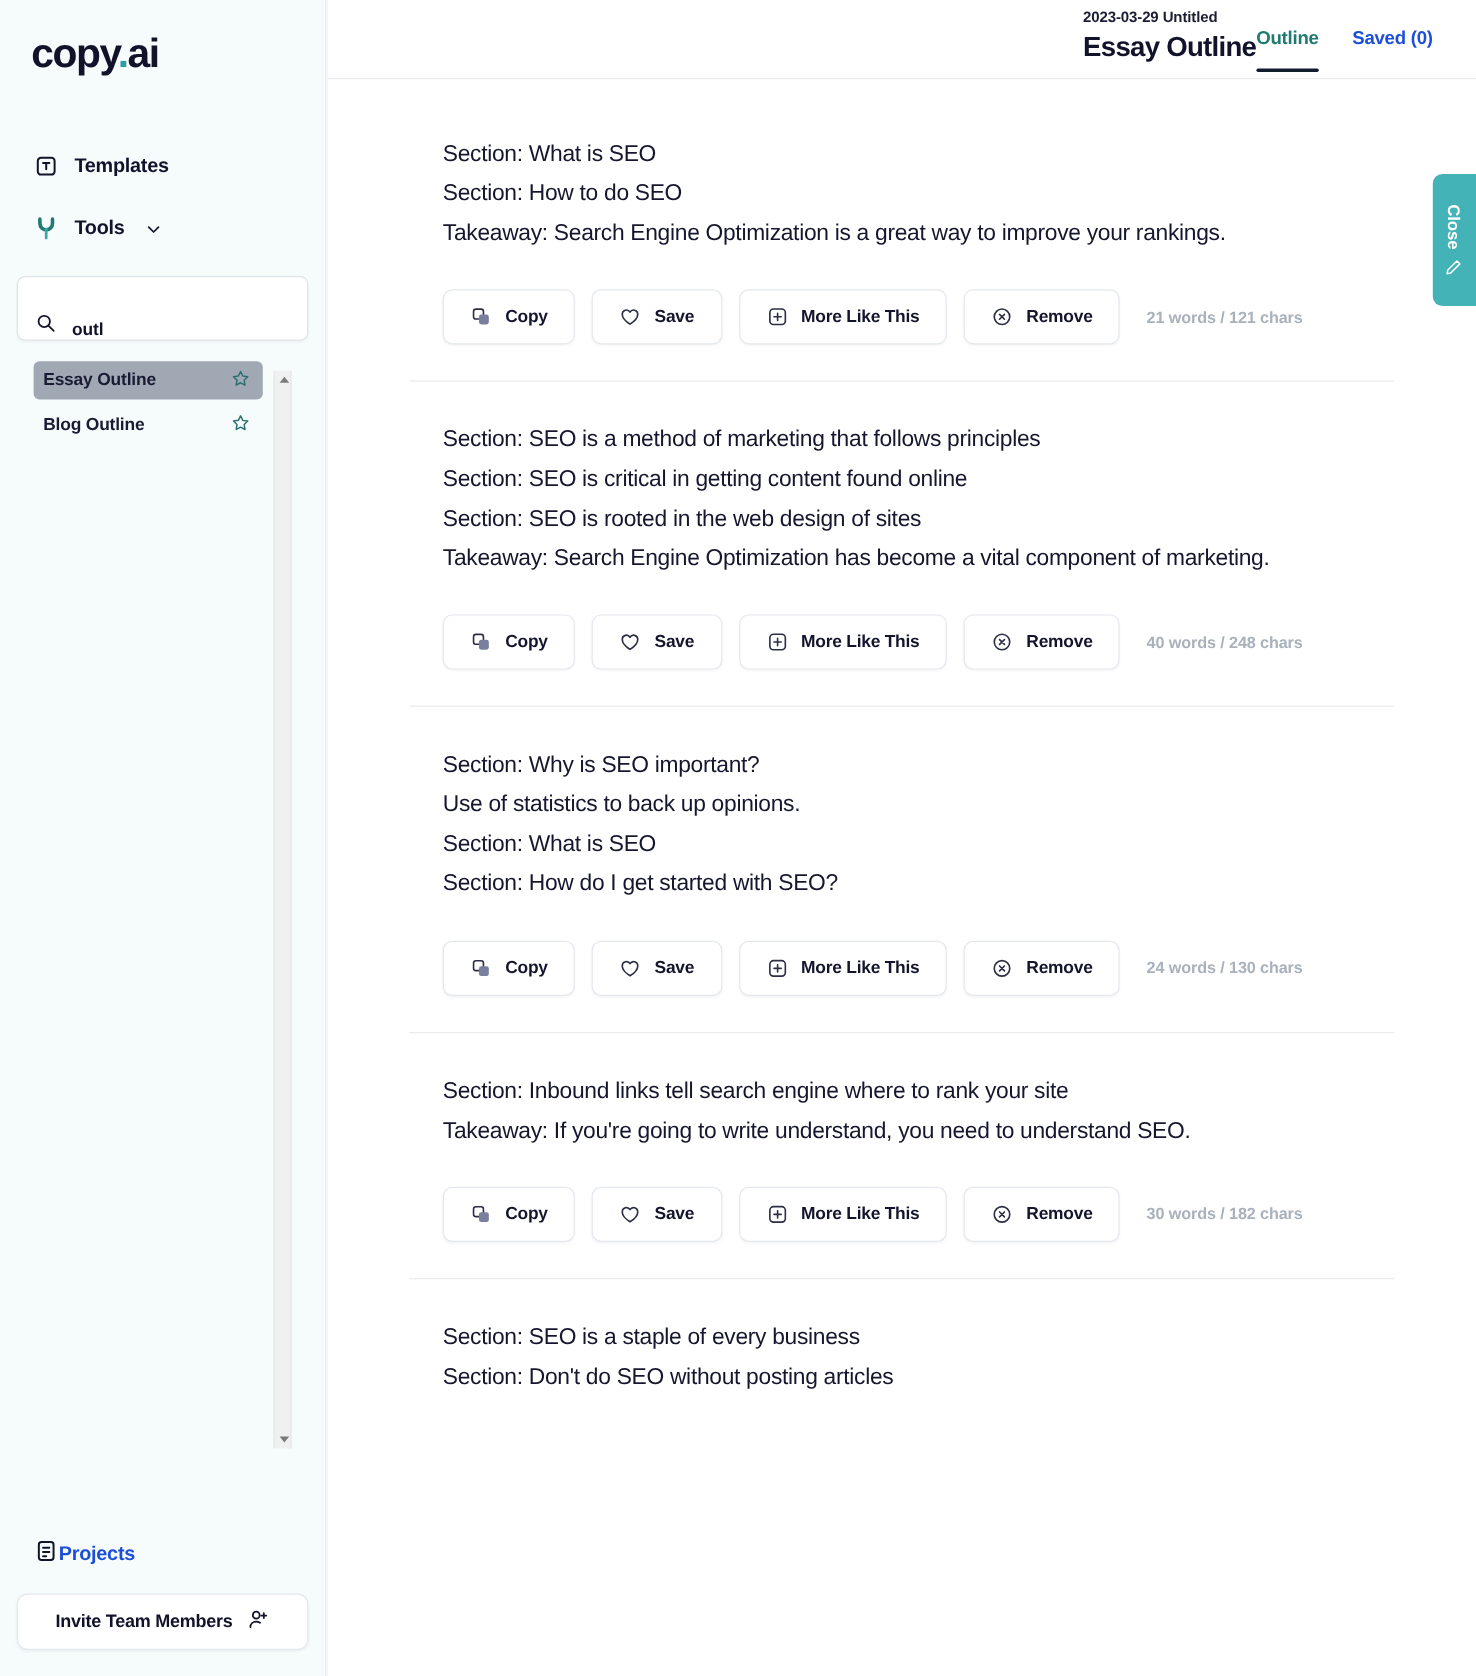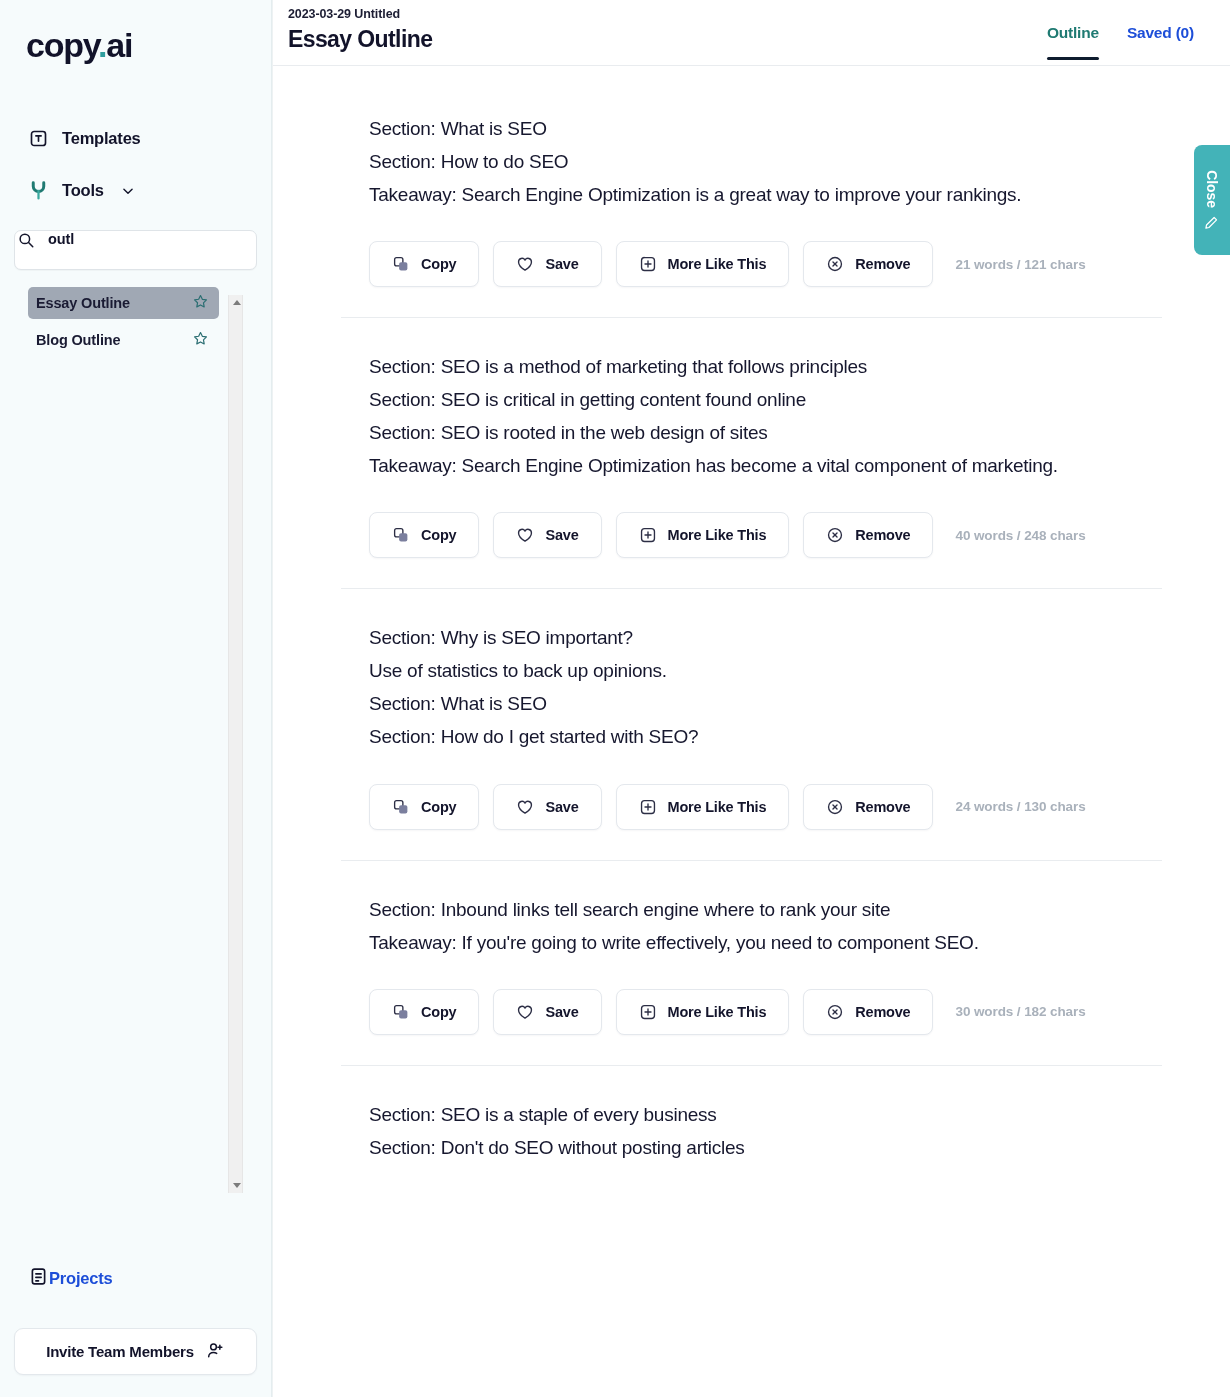--- a/index.html
+++ b/index.html
@@ -59,24 +59,24 @@
     letter-spacing: -0.2px;
   }
   .nav-item svg { display: block; flex: none; }
   .chevron { margin-left: 4px; }
 
   .search-wrap {
     margin: 6px 14px 0 14px;
   }
   .search-box {
     display: flex;
-    align-items: flex-start;
+    align-items: flex-end;
     gap: 13px;
-    height: 40px;
-    padding: 0 2px;
+    height: 54px;
+    padding: 0 14px;
     background: #ffffff;
     border: 1px solid #dfe4e8;
     border-radius: 7px;
     box-shadow: 0 1px 1px rgba(16,24,40,0.03);
   }
   .search-box input {
     border: 0;
     outline: 0;
     background: transparent;
     font-family: "Liberation Sans", sans-serif;
@@ -144,21 +144,21 @@
     display: flex;
     align-items: center;
     padding: 8px 0 8px 28px;
     font-size: 16.5px;
     font-weight: 600;
     color: #1d4ed8;
     cursor: pointer;
     letter-spacing: -0.2px;
   }
   .invite-btn {
-    margin: 29px 14px 0 14px;
+    margin: 12px 14px 0 14px;
     height: 47px;
     background: #ffffff;
     border: 1px solid #e3e8ec;
     border-radius: 9px;
     display: flex;
     align-items: center;
     justify-content: center;
     gap: 12px;
     font-size: 15px;
     font-weight: 700;
@@ -175,21 +175,21 @@
     background: #ffffff;
     position: relative;
     overflow: hidden;
     border-left: 1px solid #eef2f3;
   }
 
   .topbar {
     height: 66px;
     display: flex;
     align-items: flex-start;
-    justify-content: space-between;
+    justify-content: flex-end;
     padding: 6px 0 0 0;
     border-bottom: 1px solid #e9ecef;
     position: relative;
   }
   .title-block { padding-left: 15px; }
   .doc-meta {
     font-size: 12.5px;
     font-weight: 700;
     color: #1c1d33;
     letter-spacing: -0.1px;
@@ -581,21 +581,21 @@
             </span>
             <span>Remove</span>
           </button>
           <span class="counts">24 words / 130 chars</span>
         </div>
       </article>
 
       <article class="result-card">
         <div class="card-text">
           <div>Section: Inbound links tell search engine where to rank your site</div>
-          <div>Takeaway: If you're going to write effectively, you need to component SEO.</div>
+          <div>Takeaway: If you're going to write understand, you need to understand SEO.</div>
         </div>
         <div class="actions">
           <button class="action-btn">
             <span>
               <svg width="18" height="18" viewBox="0 0 24 24" fill="none">
                 <rect x="3.5" y="3.5" width="11" height="11" rx="2.6" stroke="#2c2e45" stroke-width="1.8"></rect>
                 <rect x="9.5" y="9.5" width="11" height="11" rx="2.6" fill="#7b7f9e"></rect>
               </svg>
             </span>
             <span>Copy</span>

